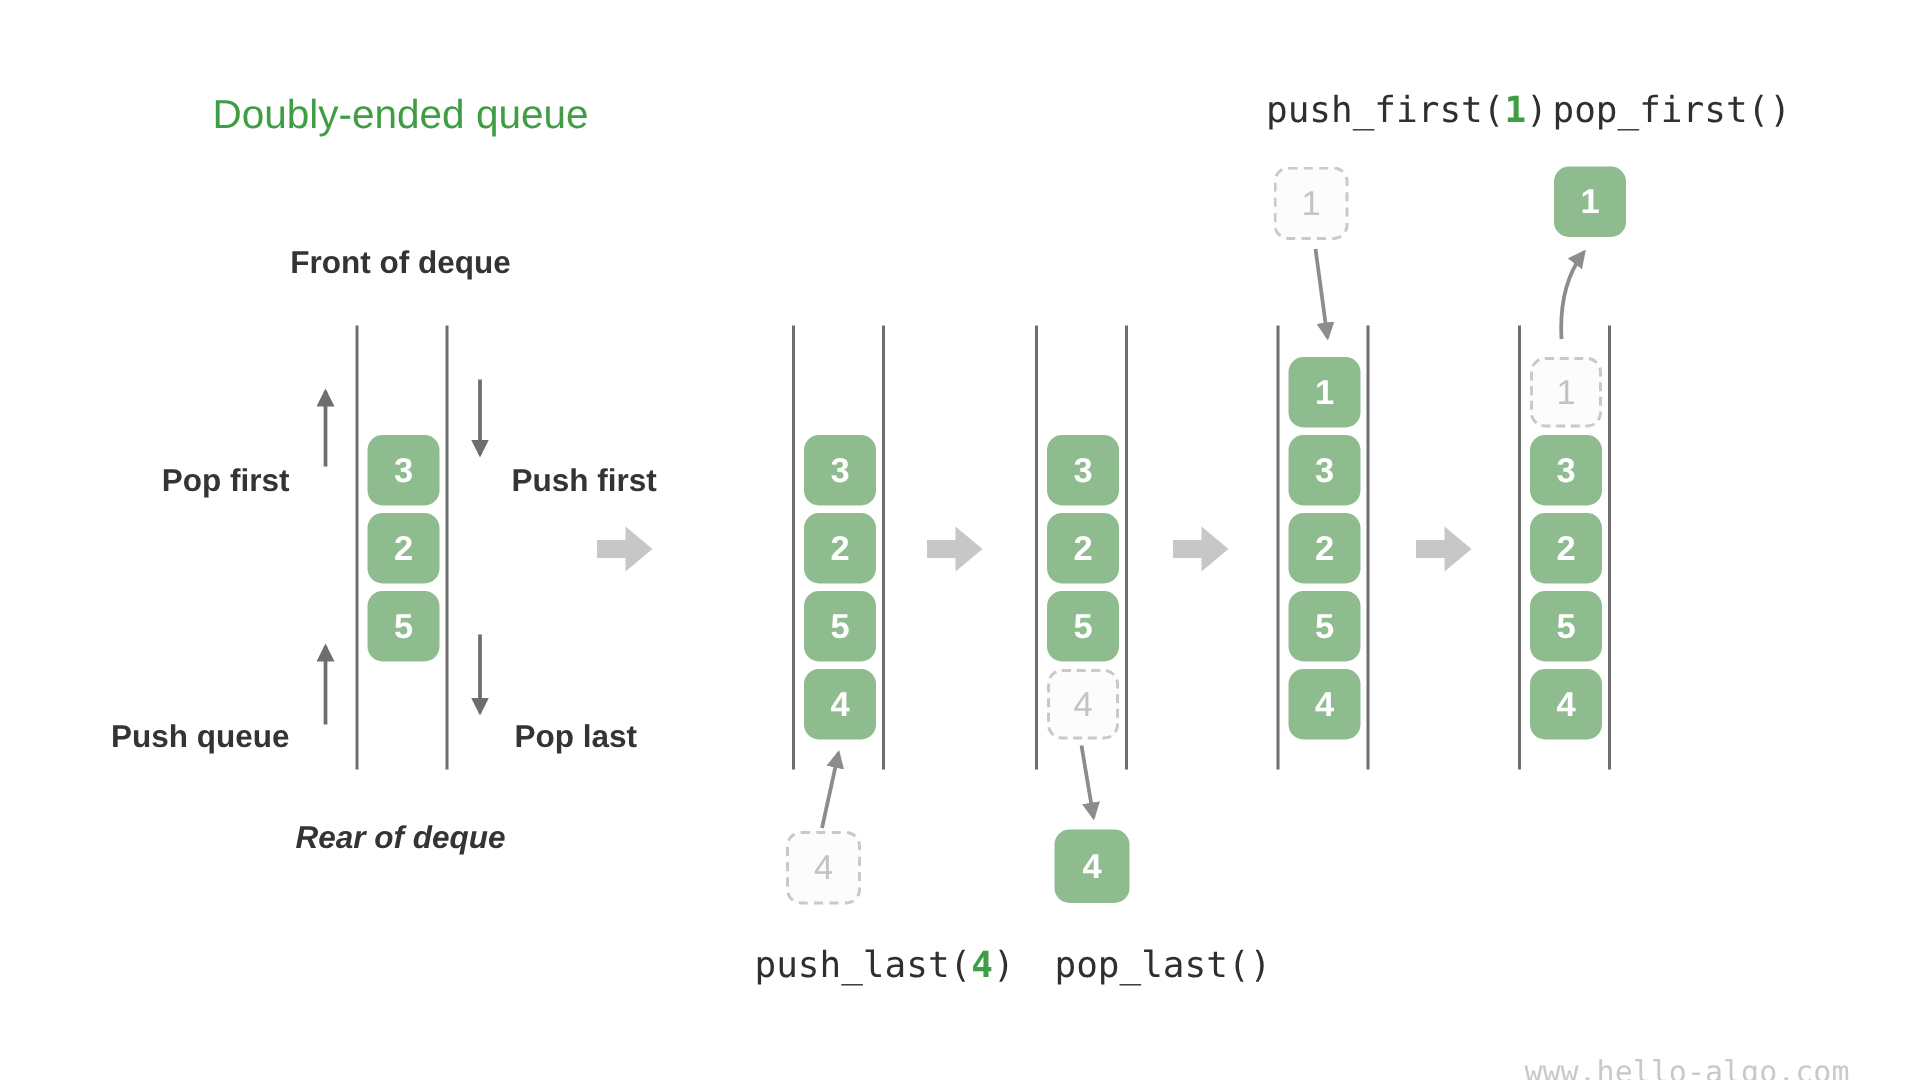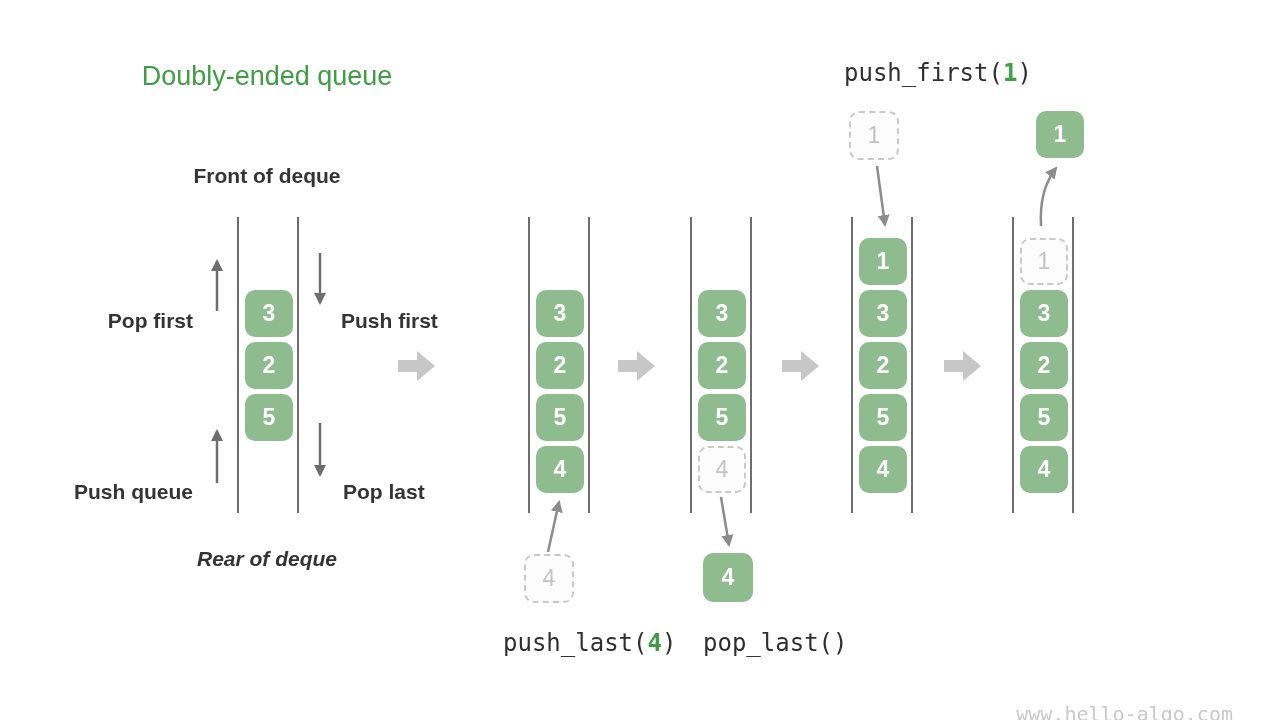--- a/index.html
+++ b/index.html
@@ -191,16 +191,17 @@
     <div class="cell r4">4</div>
   </div>
   <svg class="arrow-svg flow-arrow" style="left:1028px;top:158px" width="44" height="74">
     <path d="M 13 68 Q 11 32 28 10" marker-end="url(#mk-gray)"></path>
   </svg>
   <div class="float-box float-green fb-pop-first">1</div>
 
   <div class="code-label op-push-last"><span>push_last(</span><span class="arg">4</span><span>)</span></div>
   <div class="code-label op-pop-last">pop_last()</div>
   <div class="code-label op-push-first"><span>push_first(</span><span class="arg">1</span><span>)</span></div>
+  <div class="code-label op-pop-first">pop_first()</div>
 
   <div class="watermark">www.hello-algo.com</div>
 
 </div>
 
 </body></html>

